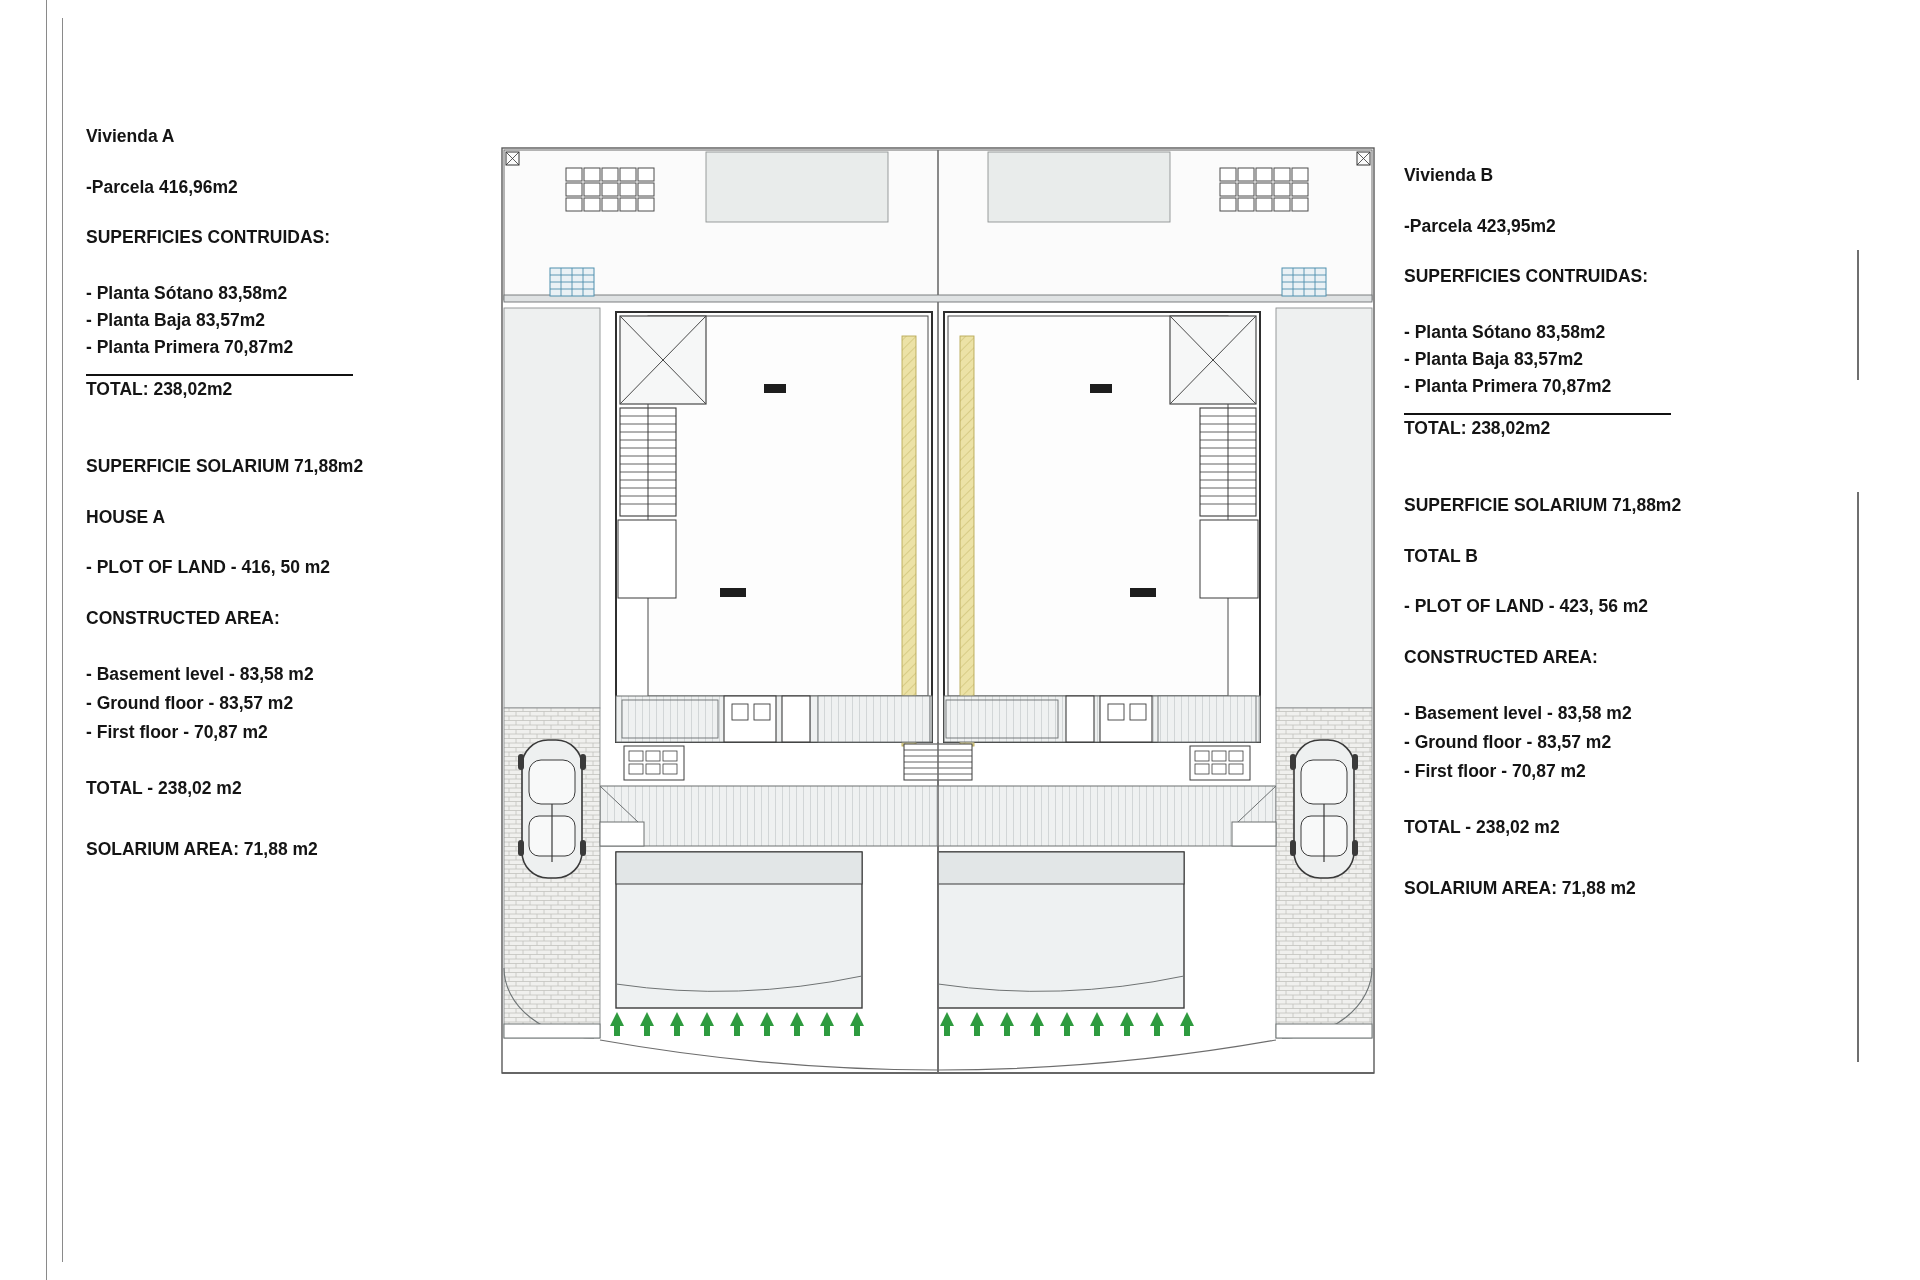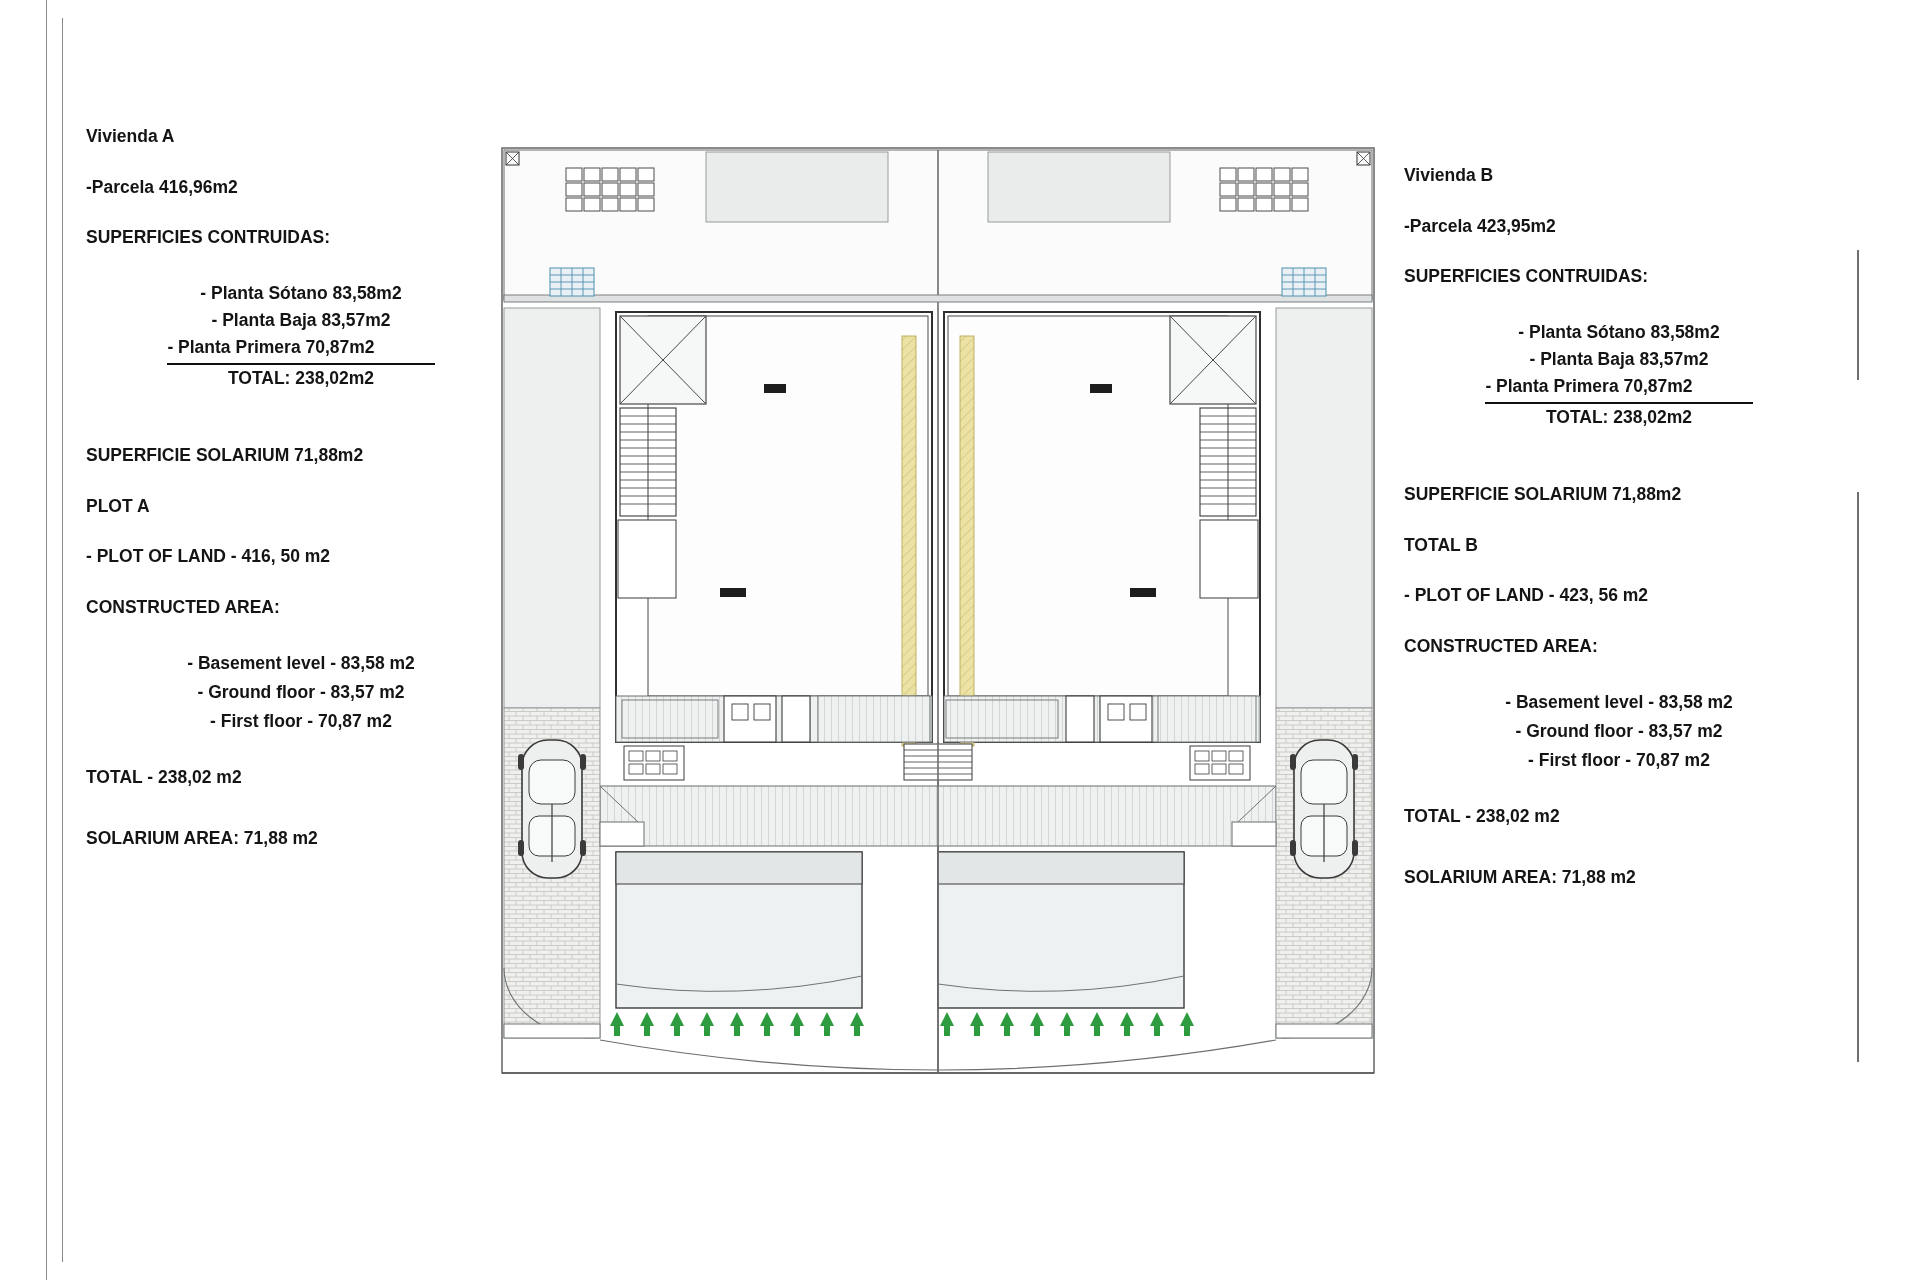--- a/index.html
+++ b/index.html
@@ -47,25 +47,25 @@
     font-size: 17.5px;
     line-height: 1.0;
   }
   .tb-left  { left: 86px;  top: 128px; width: 430px; }
   .tb-right { left: 1404px; top: 128px; width: 430px; margin-top: 39px; }
 
   .textblock .ln { margin-bottom: 0; white-space: nowrap; }
   .sp-lg { height: 33px; }
   .sp-md { height: 22px; }
   .sp-sm { height: 11px; }
-  .tight { line-height: 1.55; text-align: center; }
+  .tight { line-height: 1.55; }
   .underlined {
     display: inline-block;
     border-bottom: 2px solid #111;
-    padding-bottom: 2px;
+    padding-bottom: 13px;
     padding-right: 60px;
   }
 
   
   .plan {
     position: absolute;
     left: 488px;
     top: 140px;
     width: 900px;
     height: 1000px;
@@ -92,21 +92,21 @@
     <div class="tight">
       <div class="ln">- Planta Sótano 83,58m2</div>
       <div class="ln">- Planta Baja 83,57m2</div>
       <div class="ln"><span class="underlined">- Planta Primera 70,87m2</span></div>
       <div class="ln">TOTAL: 238,02m2</div>
     </div>
     <div class="sp-lg"></div>
     <div class="sp-md"></div>
     <div class="ln">SUPERFICIE SOLARIUM 71,88m2</div>
     <div class="sp-lg"></div>
-    <div class="ln">PLOT A</div>
+    <div class="ln">HOUSE A</div>
     <div class="sp-lg"></div>
     <div class="ln">- PLOT OF LAND - 416, 50 m2</div>
     <div class="sp-lg"></div>
     <div class="ln">CONSTRUCTED AREA:</div>
     <div class="sp-lg"></div>
     <div class="tight" style="line-height:1.65">
       <div class="ln">- Basement level - 83,58 m2</div>
       <div class="ln">- Ground floor - 83,57 m2</div>
       <div class="ln">- First floor - 70,87 m2</div>
     </div>

